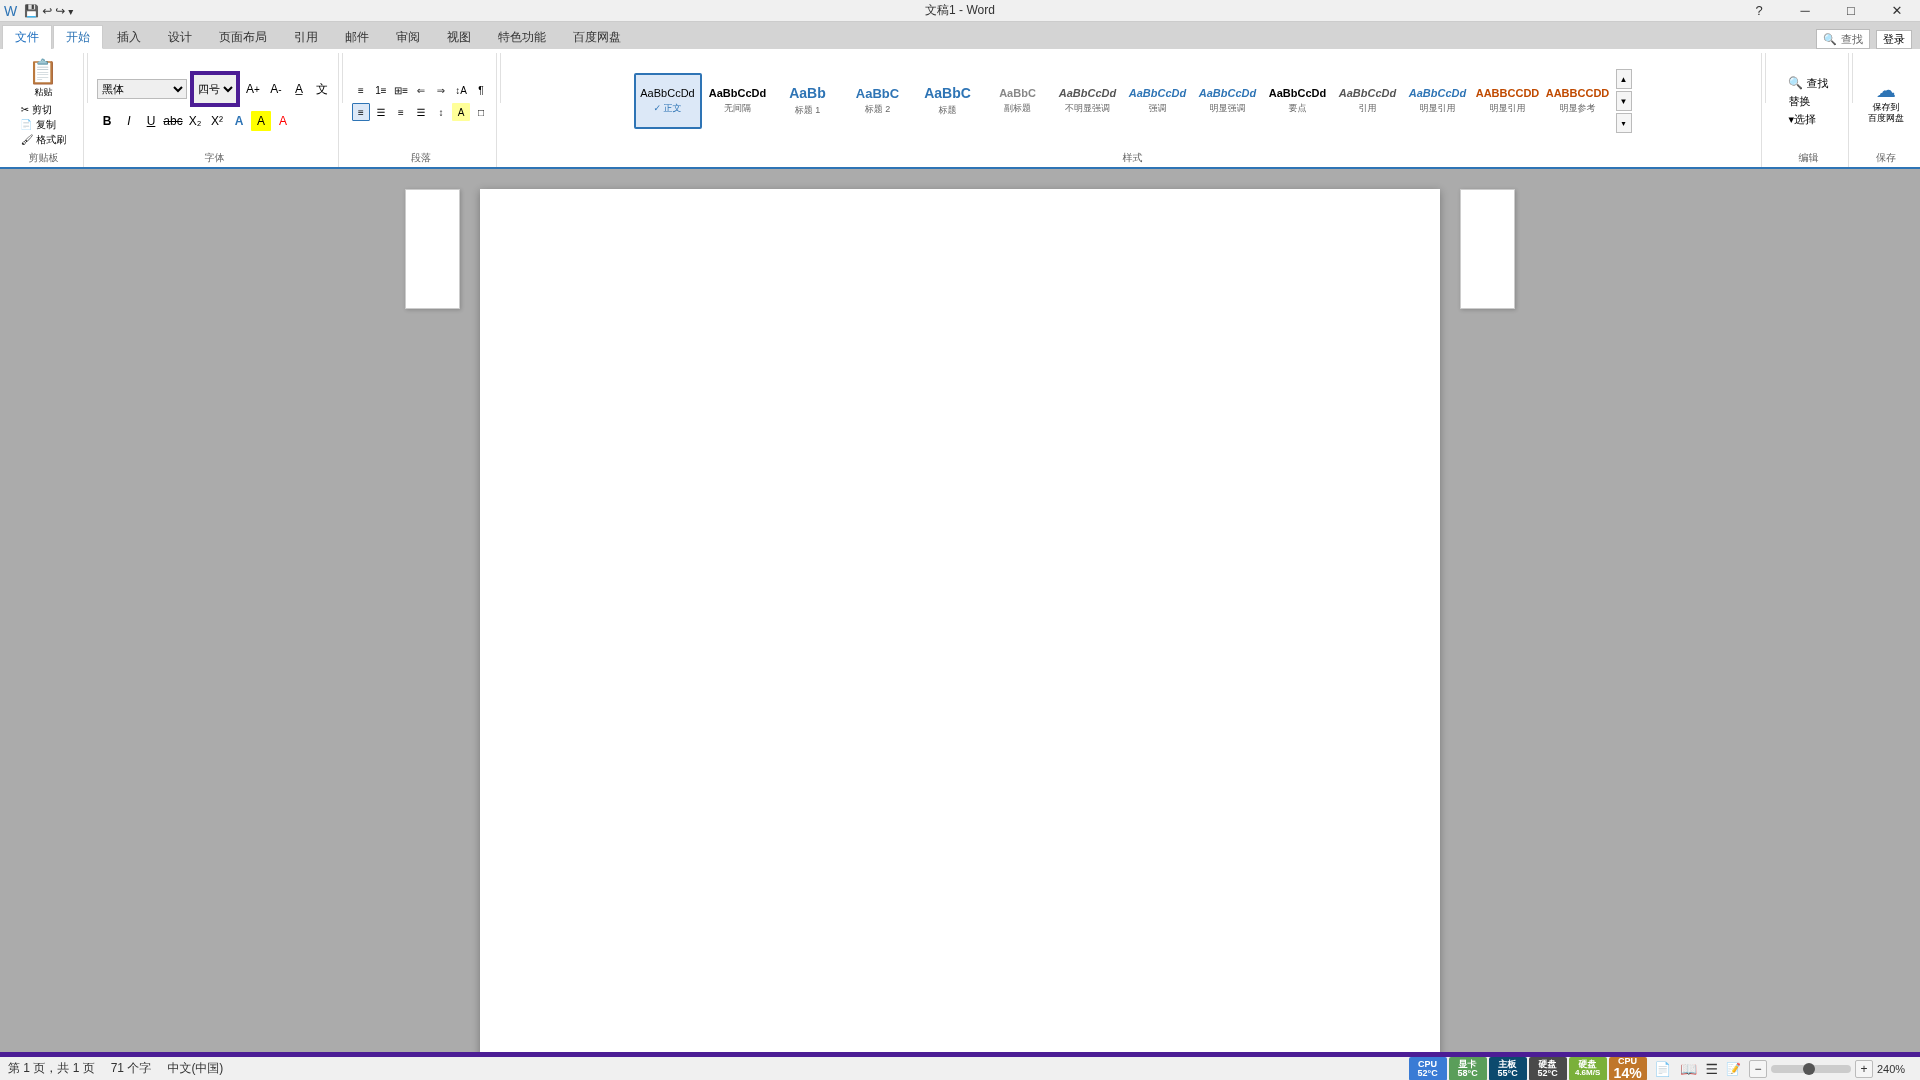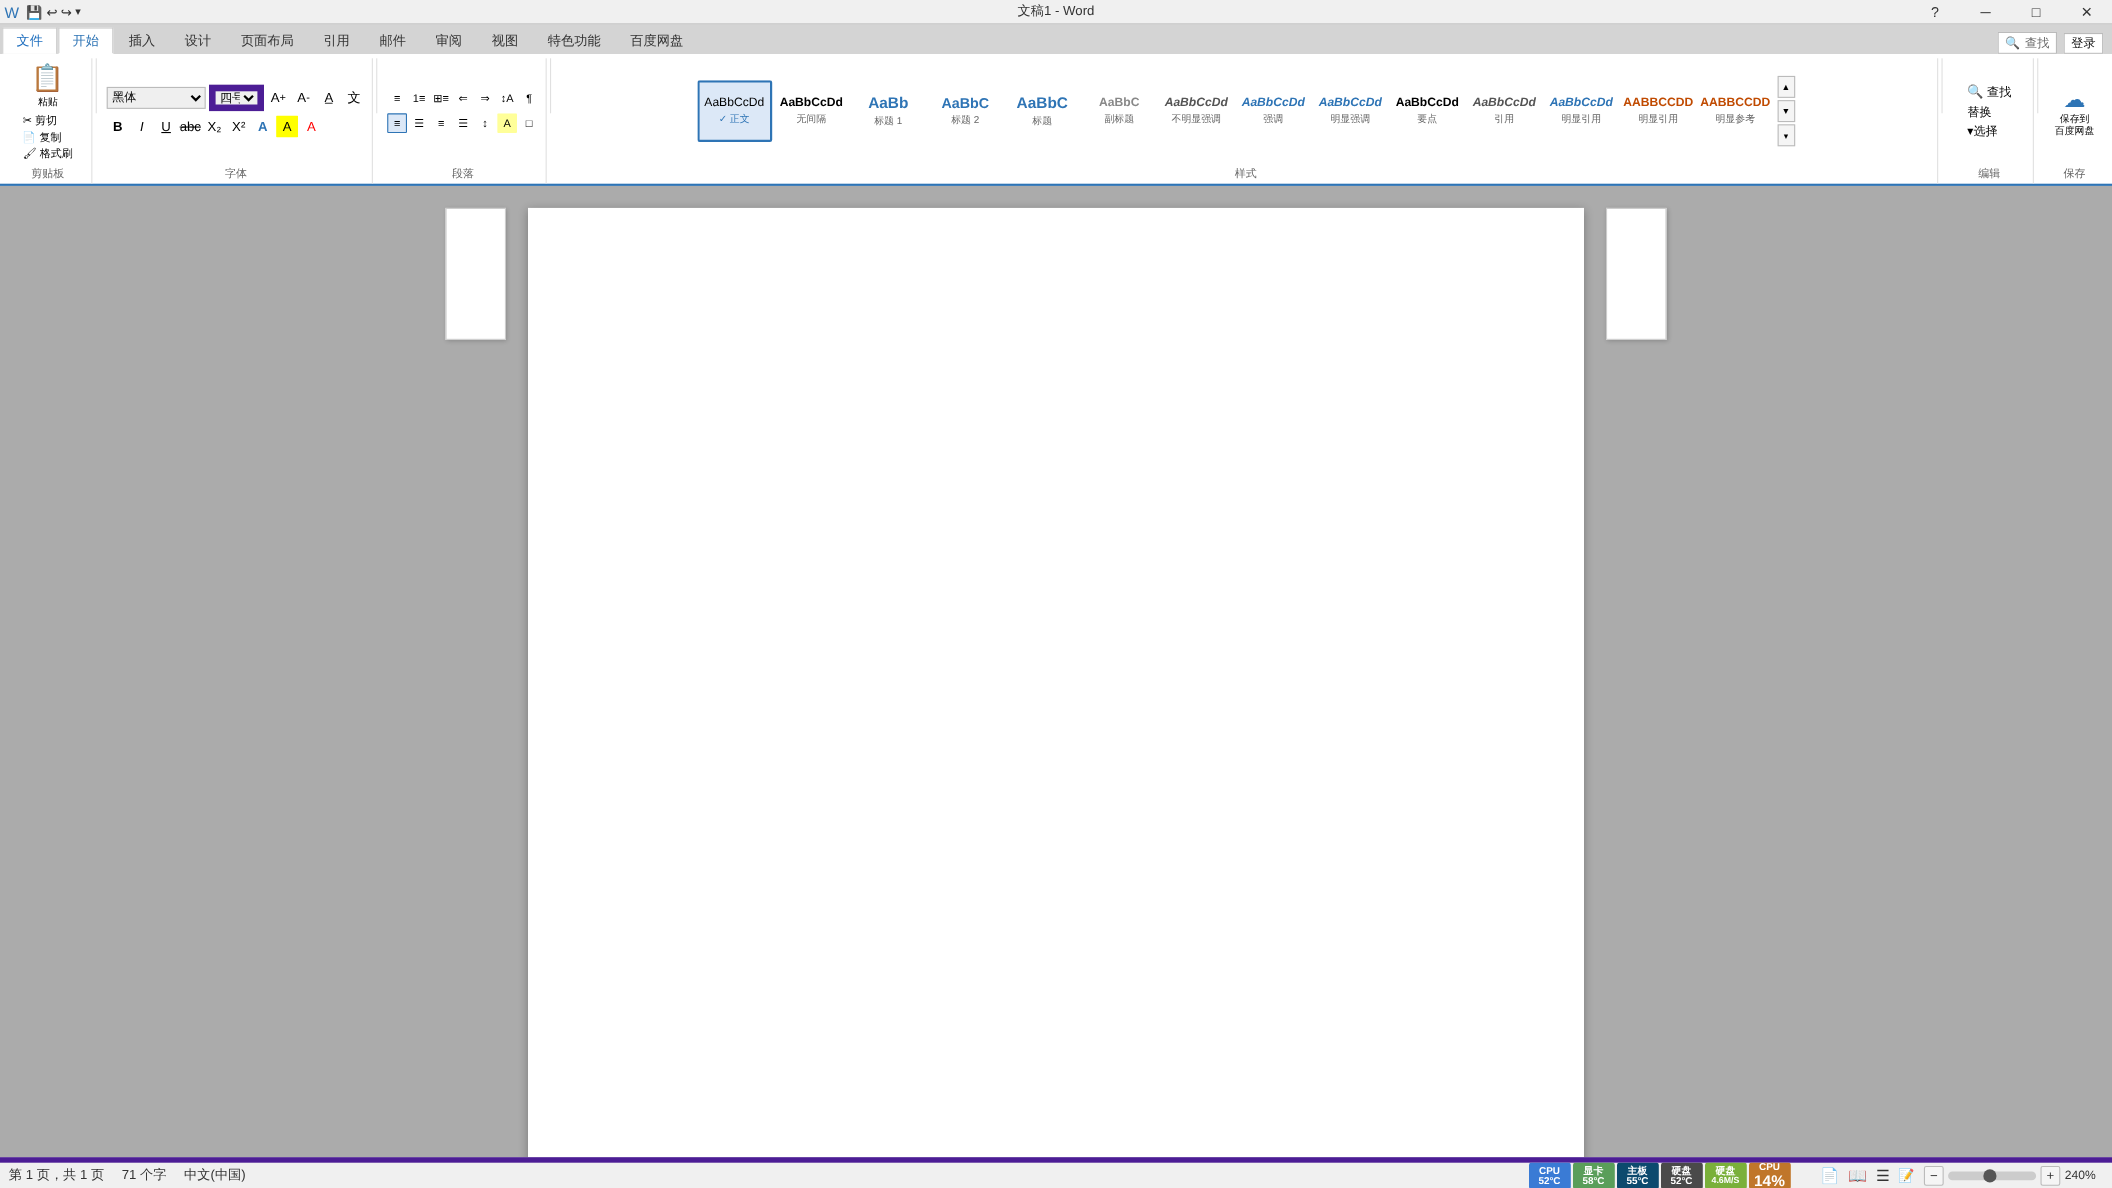--- a/index.html
+++ b/index.html
@@ -309,21 +309,21 @@
   <div class="toolbar-divider"></div>
 
   <div class="ribbon-group" style="min-width:200px;">
     <div class="ribbon-group-content" style="flex-direction:column;align-items:flex-start;gap:2px;">
       <div style="display:flex;align-items:center;gap:3px;flex-wrap:wrap;">
         <select style="width:90px;height:20px;font-size:11px;border:1px solid #bbb;">
           <option>黑体</option>
           <option>宋体</option>
           <option>微软雅黑</option>
         </select>
-        <select style="width:50px;height:24px;font-size:11px;border:6px solid #4c1d95;">
+        <select style="width:50px;height:36px;font-size:11px;border:4px solid #4c1d95;">
           <option>四号</option>
           <option>三号</option>
           <option>小四</option>
           <option>五号</option>
         </select>
         <div class="font-btn" title="增大字号">A<sup>+</sup></div>
         <div class="font-btn" title="减小字号">A<sup>-</sup></div>
         <div class="font-btn" title="清除格式">A̲</div>
         <div class="font-btn" title="拼音指南">文</div>
       </div>
@@ -486,21 +486,21 @@
 
 </div>
 
 <div id="status-bar">
   <div class="status-left">
     <span>第 1 页，共 1 页</span>
     <span>71 个字</span>
     <span>中文(中国)</span>
   </div>
 
-  <div style="display:flex;align-items:flex-end;gap:2px;margin-right:27px;">
+  <div style="display:flex;align-items:flex-end;gap:2px;margin-right:8px;">
     <div class="cpu-badge blue">
       <div style="font-size:9px;line-height:1;">CPU</div>
       <div style="font-size:9px;line-height:1;">52°C</div>
     </div>
     <div class="cpu-badge green">
       <div style="font-size:9px;line-height:1;">显卡</div>
       <div style="font-size:9px;line-height:1;">58°C</div>
     </div>
     <div class="cpu-badge teal">
       <div style="font-size:9px;line-height:1;">主板</div>

